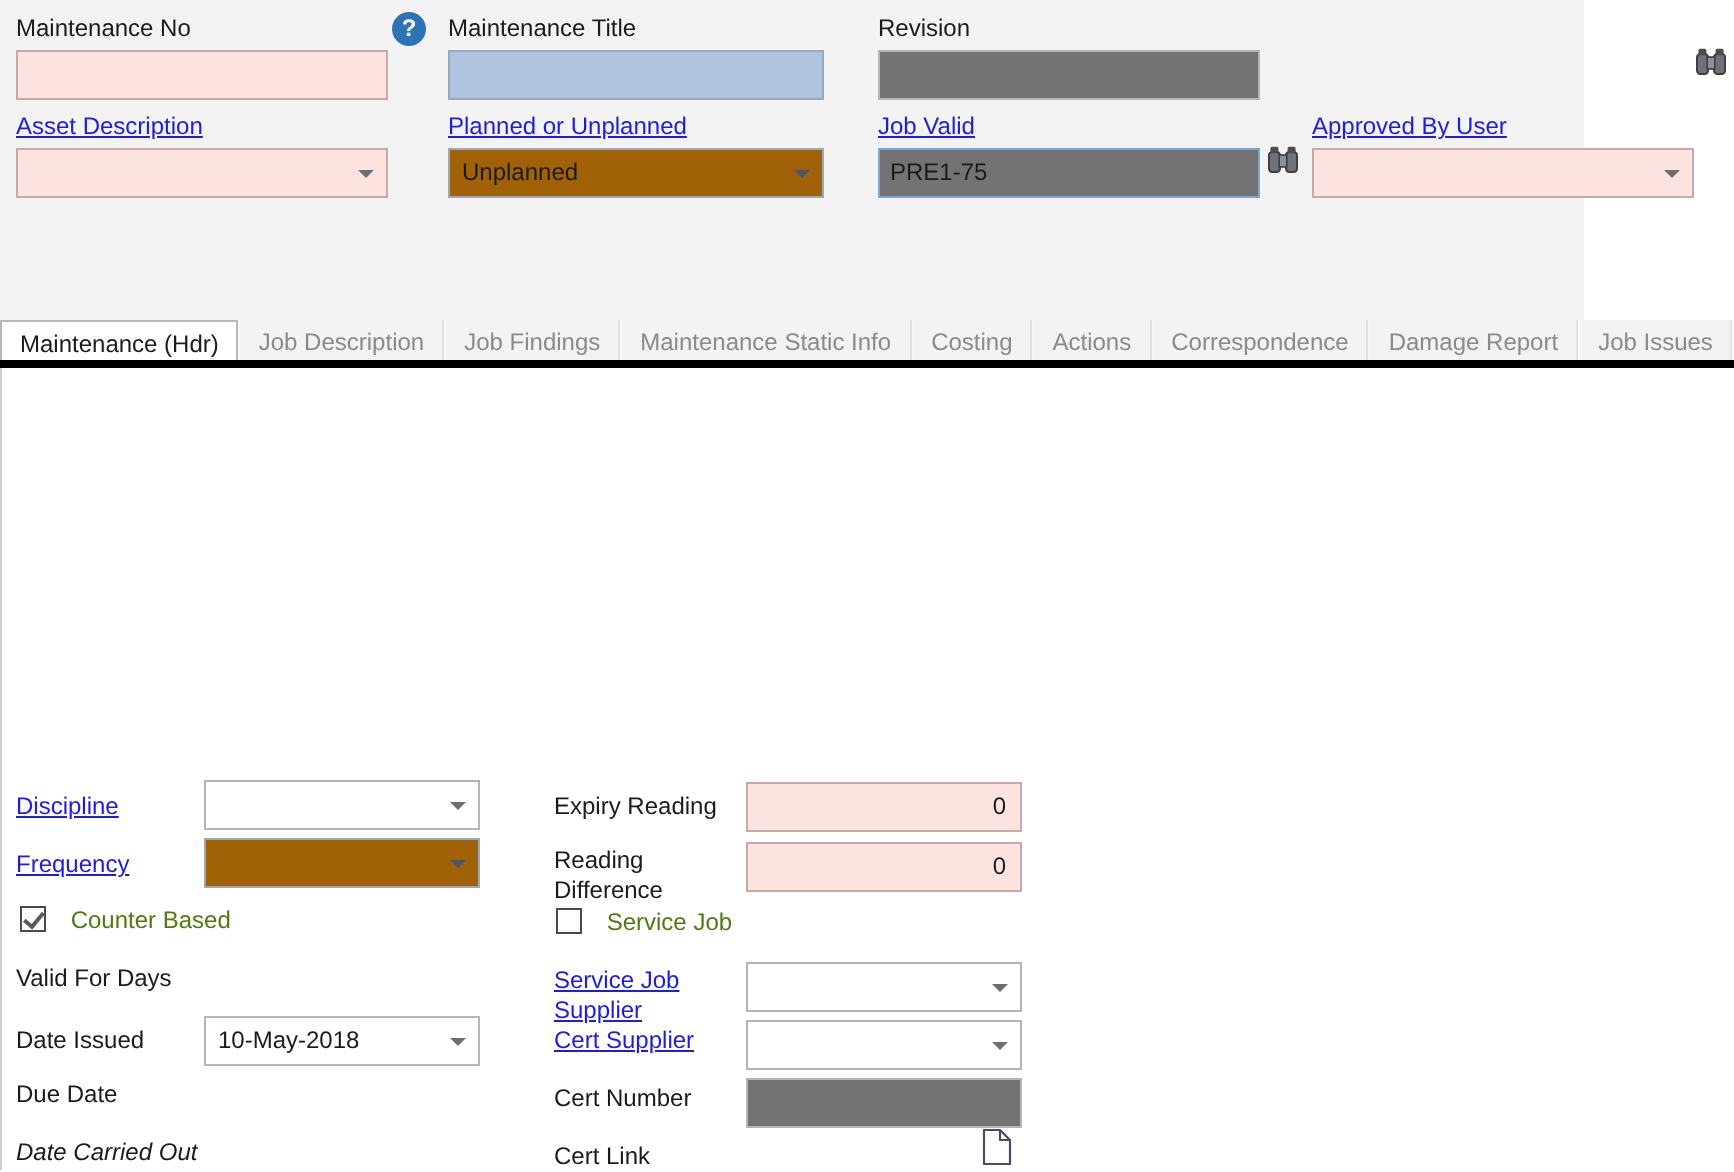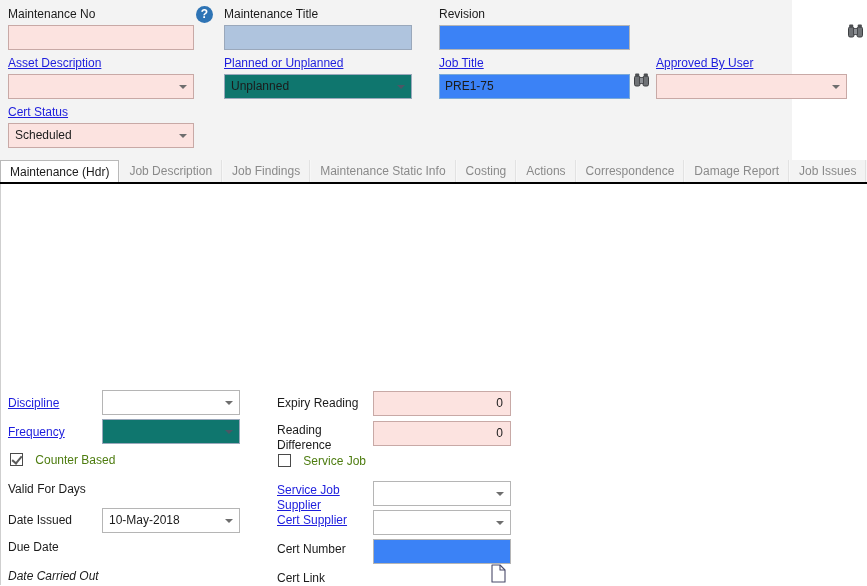--- a/index.html
+++ b/index.html
@@ -37,21 +37,21 @@
   .lbl.link {
     color: #1d1ddd;
     text-decoration: underline;
     cursor: pointer;
   }
 
   .inp {
     box-sizing: border-box;
     height: 25px;
     border: 1px solid #b5b5b5;
-    background: #3b82f6;
+    background: #737373;
     font-family: "Liberation Sans", sans-serif;
     font-size: 12px;
     color: #1b1b1b;
     padding: 0 5px;
     line-height: 23px;
     outline: none;
     display: block;
   }
   .inp.pink   { background: #fce3e0; border-color: #c8a9a6; }
   .inp.blue   { background: #afc4de; border-color: #9aa8bb; }
@@ -65,21 +65,21 @@
     background: #ffffff;
     position: relative;
     font-size: 12px;
     color: #1b1b1b;
     line-height: 23px;
     padding: 0 20px 0 6px;
     white-space: nowrap;
     overflow: hidden;
   }
   .combo.pink { background: #fce3e0; border-color: #c8a9a6; }
-  .combo.blue { background: #0f766e; border-color: #9aa8bb; }
+  .combo.blue { background: #a16207; border-color: #9aa8bb; }
   .combo .arw {
     position: absolute;
     right: 6px;
     top: 50%;
     margin-top: -2px;
     width: 0; height: 0;
     border-left: 4px solid transparent;
     border-right: 4px solid transparent;
     border-top: 4px solid #6e6e6e;
   }
@@ -105,21 +105,21 @@
 
   
   .binoc { position: absolute; cursor: pointer; }
 
   
   .tabstrip {
     position: relative;
     width: 867px;
     height: 24px;
     background: #b91c1c;
-    border-bottom: 2px solid #000000;
+    border-bottom: 4px solid #000000;
     box-sizing: border-box;
     white-space: nowrap;
     overflow: hidden;
   }
   .tab {
     display: inline-block;
     height: 24px;
     line-height: 23px;
     padding: 0 9px;
     font-size: 12px;
@@ -229,48 +229,41 @@
 
   <div class="fld" style="left:224px; top:56px;">
     <div class="lbl link">Planned or Unplanned</div>
     <div class="combo blue" style="width:188px; margin-top:4px;">
       <span>Unplanned</span>
       <span class="arw"></span>
     </div>
   </div>
 
   <div class="fld" style="left:439px; top:56px;">
-    <div class="lbl link">Job Title</div>
+    <div class="lbl link">Job Valid</div>
     <div class="inp focus" style="width:191px; margin-top:4px;">PRE1-75</div>
   </div>
   <div class="binoc" style="left:633px; top:71px;">
     <svg width="17" height="17" viewBox="0 0 17 17">
       <rect x="1.5" y="5" width="5.5" height="10" rx="1.6" fill="#6f7276" stroke="#3d3f42" stroke-width="1"></rect>
       <rect x="10" y="5" width="5.5" height="10" rx="1.6" fill="#6f7276" stroke="#3d3f42" stroke-width="1"></rect>
       <rect x="6.6" y="6.5" width="3.8" height="6" fill="#8d9095" stroke="#3d3f42" stroke-width="0.8"></rect>
       <rect x="2.2" y="2.4" width="4" height="3.2" rx="0.8" fill="#4b4d50"></rect>
       <rect x="10.8" y="2.4" width="4" height="3.2" rx="0.8" fill="#4b4d50"></rect>
     </svg>
   </div>
 
   <div class="fld" style="left:656px; top:56px;">
     <div class="lbl link">Approved By User</div>
     <div class="combo pink" style="width:191px; margin-top:4px;">
       <span></span>
       <span class="arw"></span>
     </div>
   </div>
 
-  <div class="fld" style="left:8px; top:105px;">
-    <div class="lbl link">Cert Status</div>
-    <div class="combo pink" style="width:186px; margin-top:4px;">
-      <span>Scheduled</span>
-      <span class="arw"></span>
-    </div>
-  </div>
 </div>
 
 <div class="tabstrip">
   <span class="tab active">Maintenance (Hdr)</span><span class="tab">Job Description</span><span class="tab">Job Findings</span><span class="tab">Maintenance Static Info</span><span class="tab">Costing</span><span class="tab">Actions</span><span class="tab">Correspondence</span><span class="tab">Damage Report</span><span class="tab">Job Issues</span><span class="tab">Maintenance Tasks</span>
 </div>
 
 <div class="panel">
 
   <div class="lbl link" style="position:absolute; left:7px; top:212px;">Discipline</div>
   <div class="combo" style="position:absolute; left:101px; top:206px; width:138px;">

